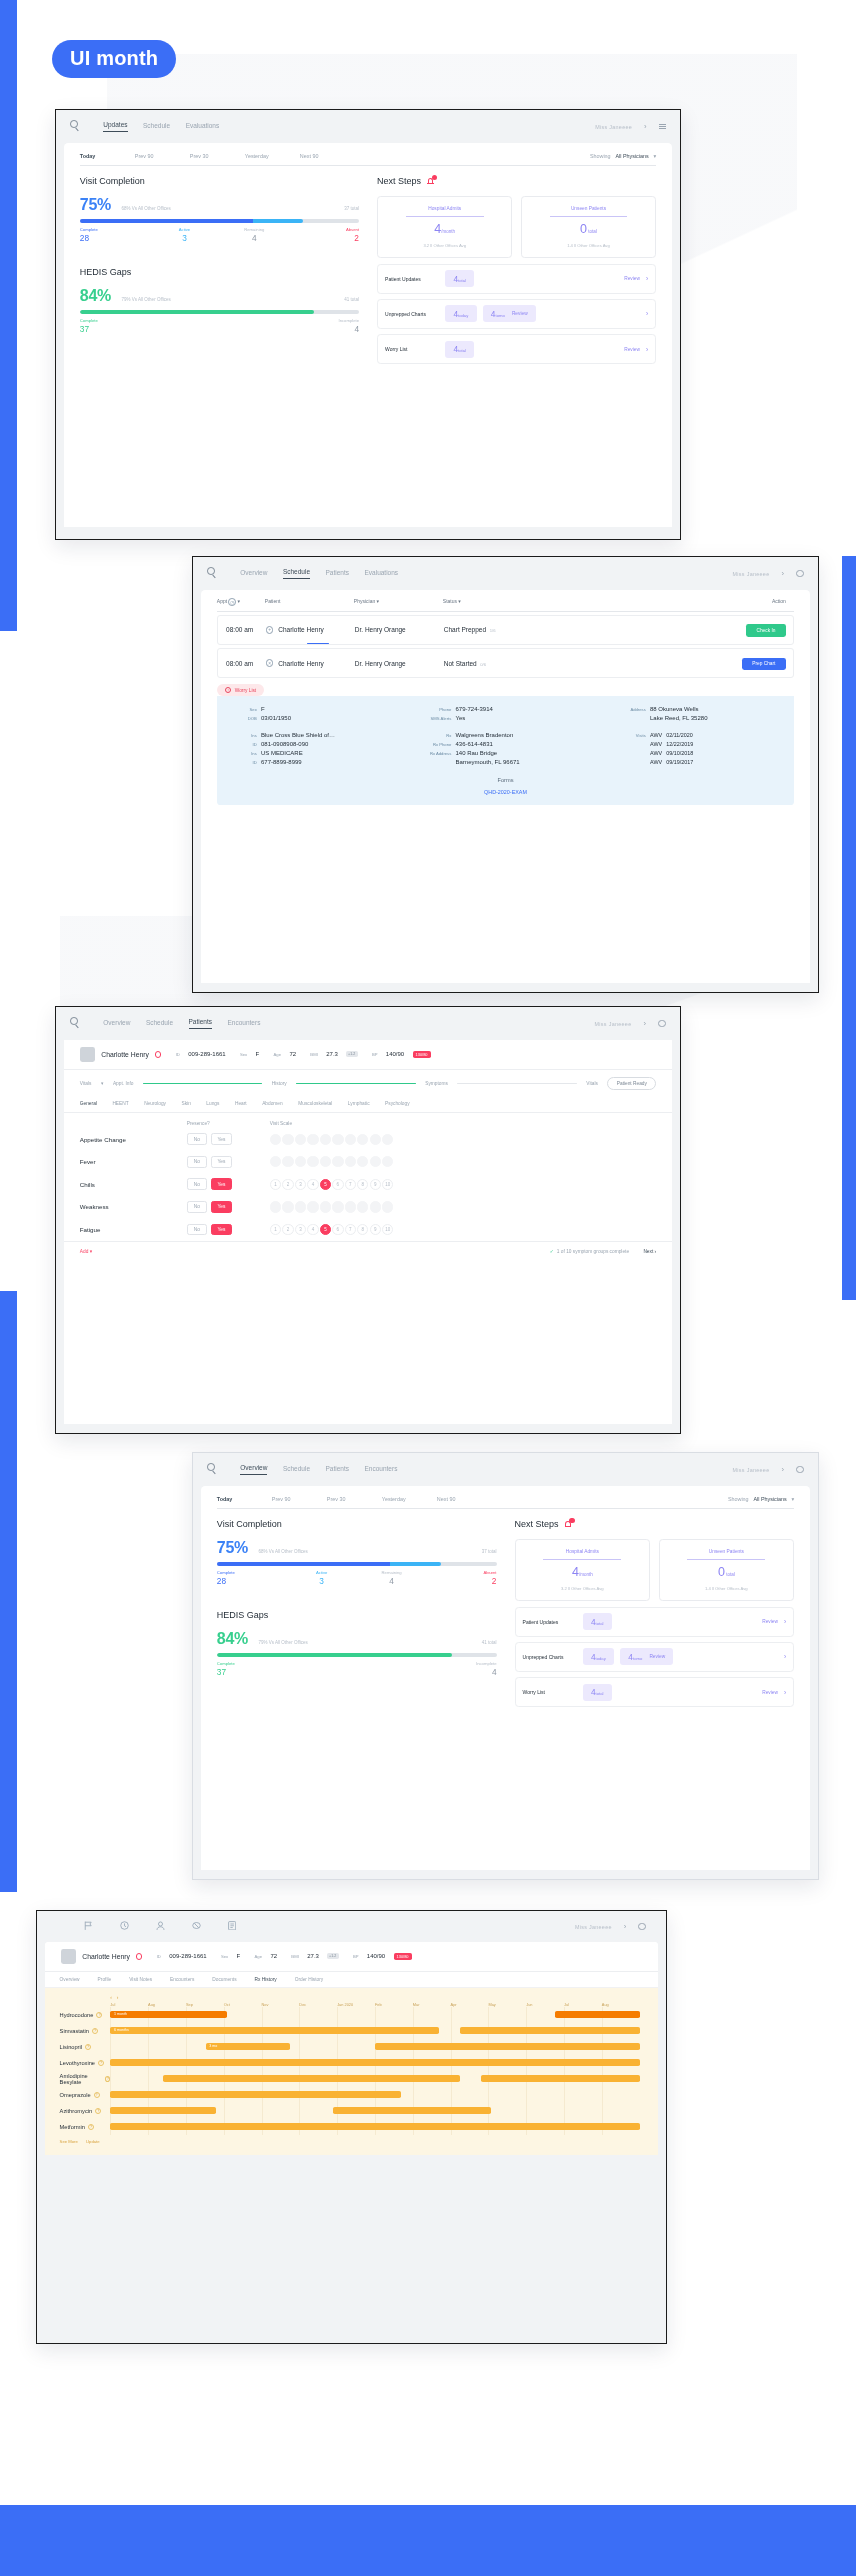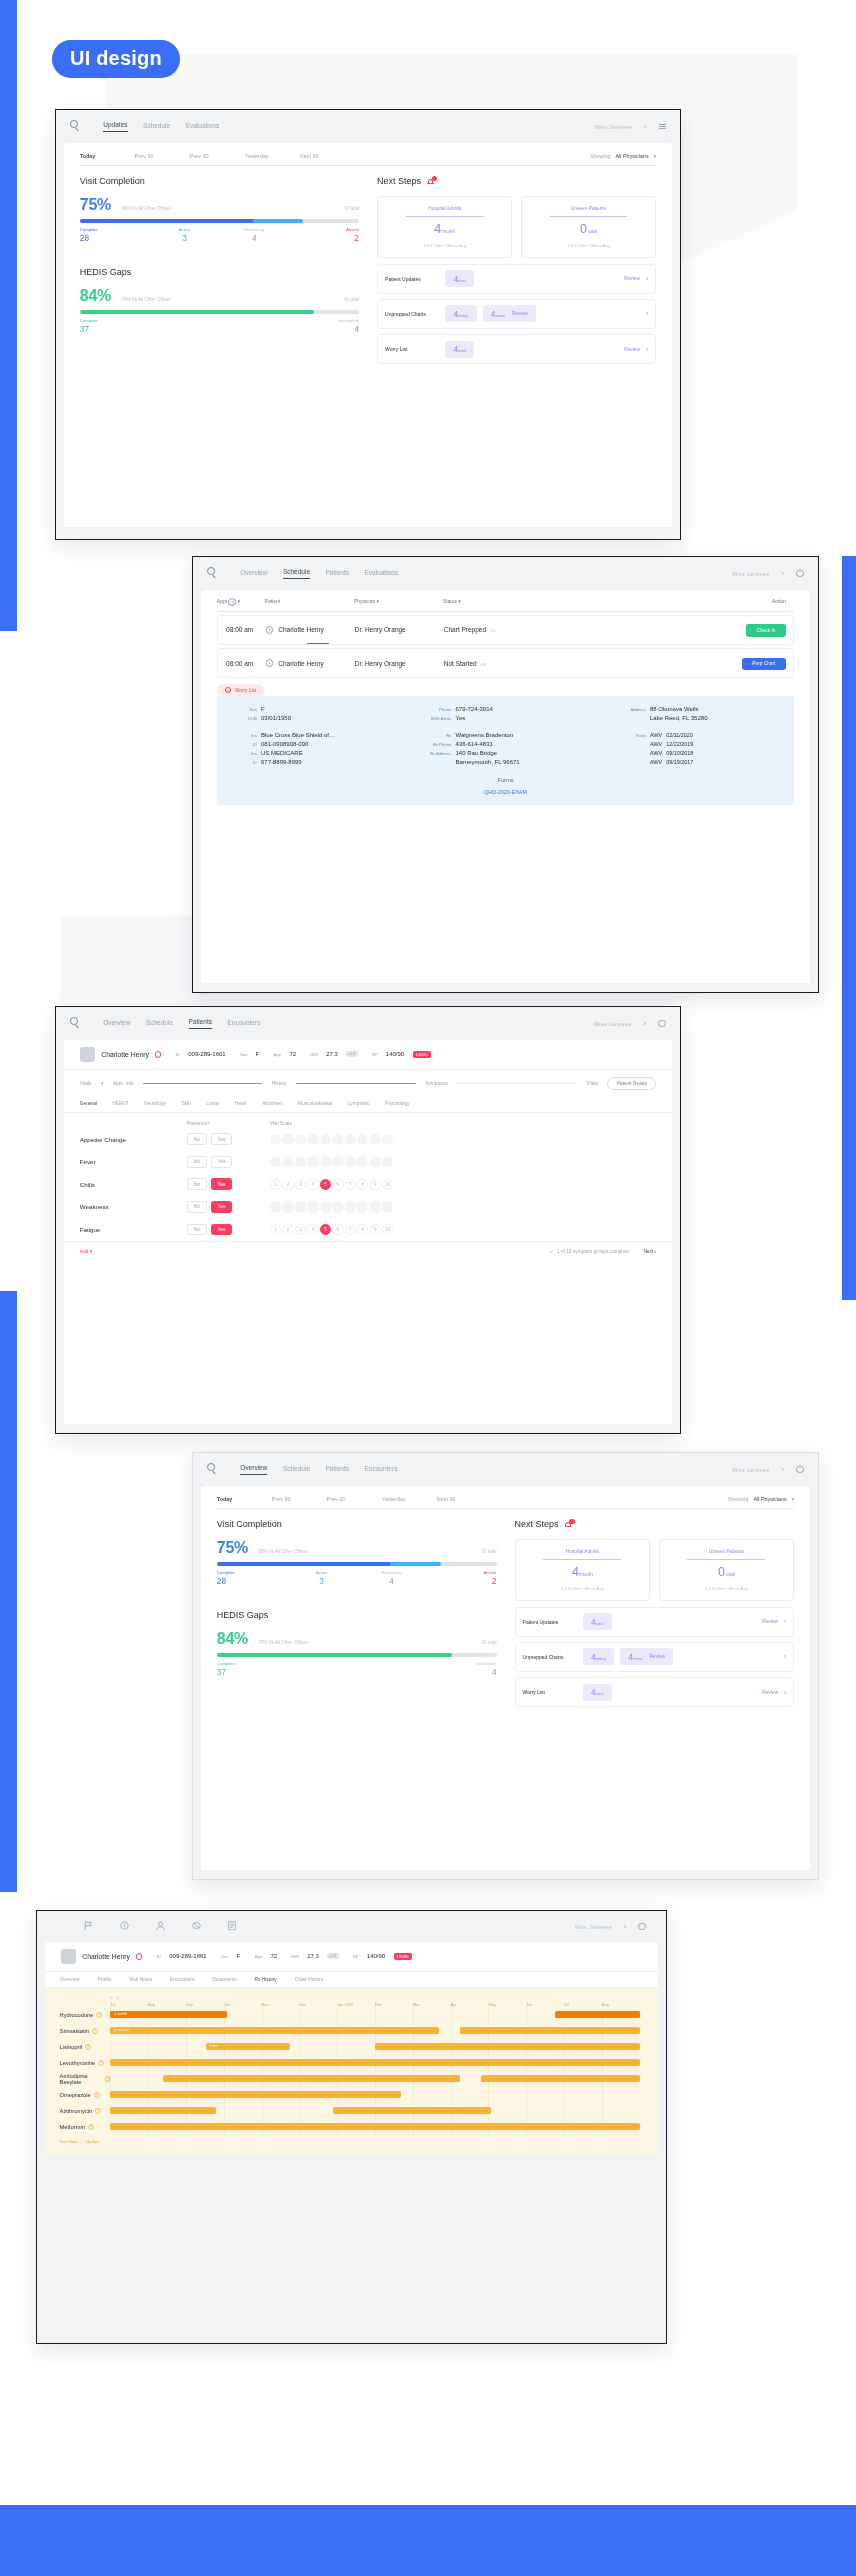--- a/index.html
+++ b/index.html
@@ -59,21 +59,21 @@
   .daterow { display: flex; align-items: center; padding: 9.5px 15.5px 6px; font-size: 5.4px; }
   .daterow .d { color: #9aa5b1; width: 55px; }
   .daterow .d.on { color: #3e4c59; font-weight: bold; }
   .daterow .right { margin-left: auto; display: flex; align-items: center; gap: 4.8px; color: #9aa5b1; }
   .hr { height: 0.6px; background: #e4e7eb; margin: 0 15.5px; }
 
   
   .dash { display: flex; padding: 10.7px 15.5px 12px; gap: 18px; }
   .dash .col { flex: 1 1 0; min-width: 0; }
   h3.sect { font-size: 9px; color: #1f2933; font-weight: normal; margin-bottom: 10.7px; }
-  .sect-wrap { display: flex; align-items: flex-end; gap: 6px; margin-bottom: 10.7px; }
+  .sect-wrap { display: flex; align-items: center; gap: 6px; margin-bottom: 10.7px; }
   .bell { position: relative; width: 7.7px; height: 8.3px; }
   .bell .b { position: absolute; left: 0.6px; top: 1.8px; width: 5.4px; height: 4.8px;
      border: 0.8px solid #fa3d60; border-radius: 3px 3px 0.6px 0.6px; border-bottom: none; }
   .bell .ln { position: absolute; left: 0; top: 6px; width: 6.5px; height: 0.8px; background: #fa3d60; }
   .bell .dot { position: absolute; right: -2.4px; top: -1.8px; width: 5.4px; height: 5.4px;
      background: #fa3d60; border-radius: 50%; }
 
   .bigpct { font-size: 16px; font-weight: bold; letter-spacing: -0.3px; }
   .bigpct.blue { color: #3b82f6; } .bigpct.green { color: #37cf8e; }
   .metarow { display: flex; align-items: baseline; gap: 10.7px; margin-bottom: 4.8px; }
@@ -198,21 +198,21 @@
 </head>
 <body>
 
 <div class="bg-diag"></div>
 <div class="bg-diag2"></div>
 <div class="bg-stripe-left"></div>
 <div class="bg-stripe-left2"></div>
 <div class="bg-stripe-right"></div>
 <div class="bg-bottom"></div>
 
-<div class="badge">UI design</div>
+<div class="badge">UI month</div>
 
 <div class="frame" style="left:55px;top:109px;width:626px;height:431px;">
   <div class="appbar">
     <div class="srch">
         <i></i>
         <b></b>
       </div>
     <div class="navs">
       <a class="on">Updates</a>
       <a>Schedule</a>

